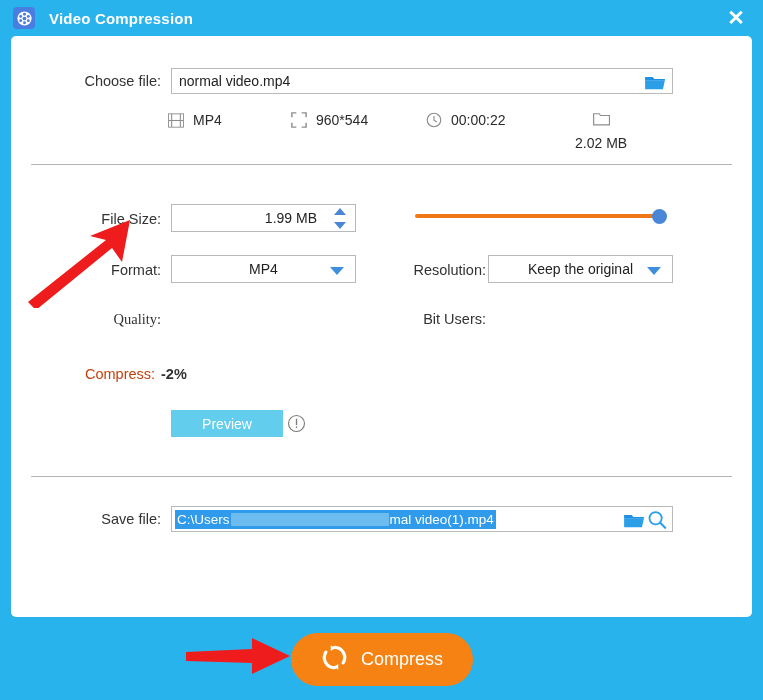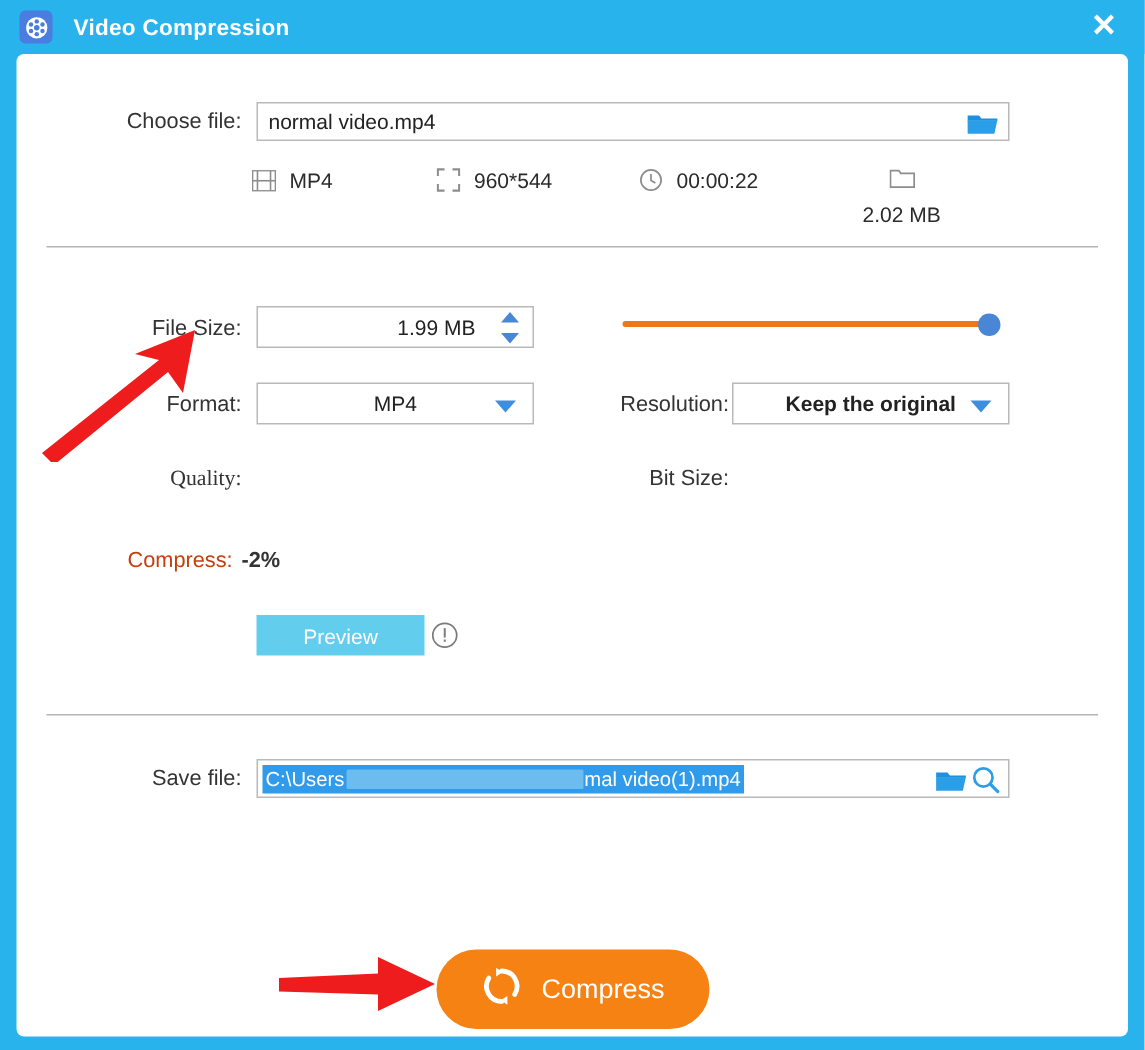--- a/index.html
+++ b/index.html
@@ -56,21 +56,21 @@
     font-weight: bold;
     cursor: pointer;
   }
 
   
   .card {
     position: absolute;
     left: 11px;
     top: 36px;
     width: 741px;
-    height: 655px;
+    height: 581px;
     background: #ffffff;
     border-radius: 5px;
   }
 
   .divider {
     position: absolute;
     left: 20px;
     width: 701px;
     height: 1px;
     background: #b4b4b4;
@@ -408,29 +408,29 @@
 
   <div class="lbl" style="left:40px; top:226px; width:110px;">Format:</div>
 
   <div class="field" style="left:160px; top:219px; width:185px;">
     <span class="fval">MP4</span>
     <span class="chev"></span>
   </div>
 
   <div class="lbl" style="left:385px; top:226px; width:90px;">Resolution:</div>
 
-  <div class="field" style="left:477px; top:219px; width:185px;font-weight:bold;">
+  <div class="field" style="left:477px; top:219px; width:185px;">
     <span class="fval">Keep the original</span>
     <span class="chev"></span>
   </div>
 
   <div class="lbl" style="left:40px; top:275px; width:110px;font-family:Liberation Serif, serif;">Quality:</div>
 
 
-  <div class="lbl" style="left:385px; top:275px; width:90px;">Bit Size:</div>
+  <div class="lbl" style="left:385px; top:275px; width:90px;">Bit Users:</div>
 
 
   <div class="compress-line">Compress:</div>
   <div class="compress-val">-2%</div>
 
   <div class="preview-btn">Preview</div>
 
   <span class="info-icon">
     <svg width="19" height="19" viewBox="0 0 20 20">
       <circle cx="10" cy="10" r="8.4" fill="none" stroke="#7b7b7b" stroke-width="1.2"></circle>

